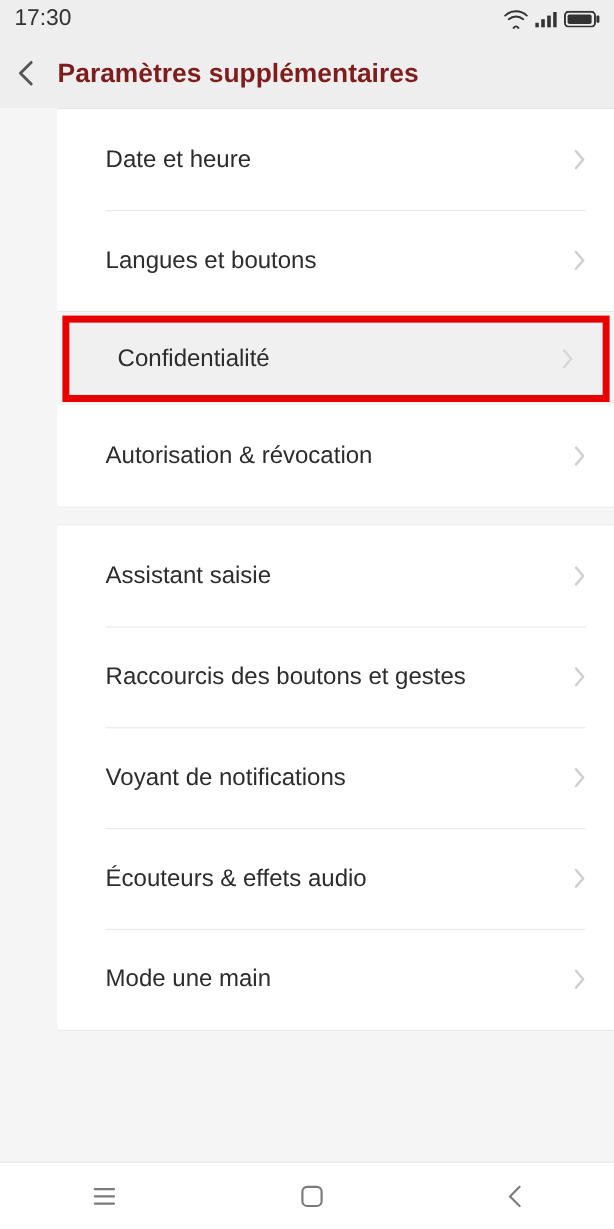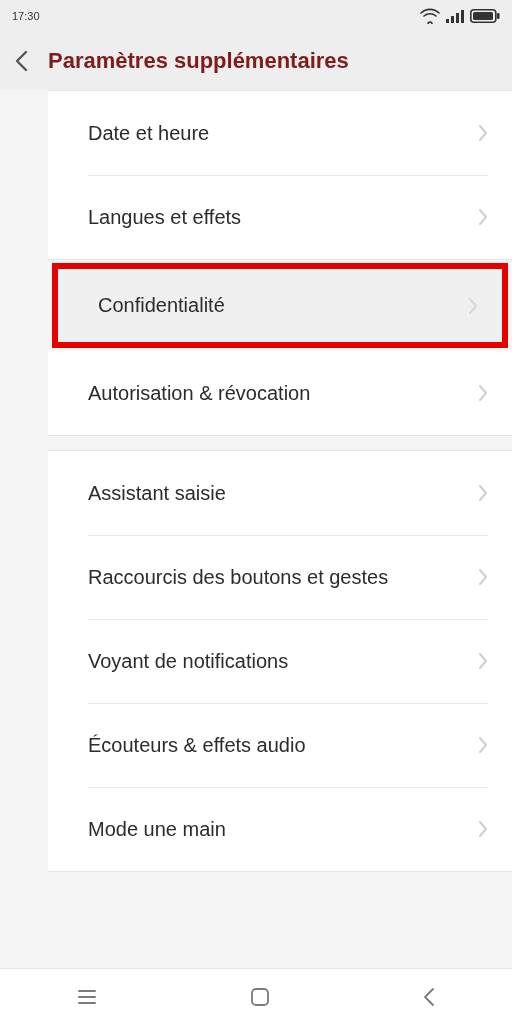--- a/index.html
+++ b/index.html
@@ -11,21 +11,21 @@
       color: #333;
       overflow: hidden;
       position: relative;
     }
     .status-bar {
       height: 32px;
       display: flex;
       align-items: center;
       justify-content: space-between;
       padding: 0 12px;
-      font-size: 11px;
+      font-size: 19px;
       color: #333;
       background: #eeeeee;
     }
     .status-right { display:flex; align-items:center; gap:6px; }
     .status-right svg { display:block; }
     .header {
       height: 58px;
       display: flex;
       align-items: center;
       padding: 0 14px;
@@ -75,21 +75,21 @@
     .group-gap { height: 14px; background: #f5f5f5; }
     .highlighted-wrapper {
       padding: 3px 4px;
       background: #f5f5f5;
     }
     .highlighted {
       border: 6px solid #e60000;
     }
     .highlighted .item {
       background: #f0f0f0;
-      height: 73px;
+      height: 60px;
     }
     .highlighted .chevron { color: #d7d7d7; }
     .nav-bar {
       position: absolute;
       bottom: 0;
       left: 0; right: 0;
       height: 56px;
       display: flex;
       align-items: center;
       justify-content: space-around;
@@ -131,21 +131,21 @@
 <div class="content">
 
   <div class="group">
     <div class="item">
       <span class="item-label">Date et heure</span>
       <svg class="chevron" width="10" height="18" viewBox="0 0 10 18">
           <path d="M2 2 L8 9 L2 16" stroke="currentColor" stroke-width="2" fill="none" stroke-linecap="round" stroke-linejoin="round"></path>
         </svg>
     </div>
     <div class="item">
-      <span class="item-label">Langues et effets</span>
+      <span class="item-label">Langues et boutons</span>
       <svg class="chevron" width="10" height="18" viewBox="0 0 10 18">
           <path d="M2 2 L8 9 L2 16" stroke="currentColor" stroke-width="2" fill="none" stroke-linecap="round" stroke-linejoin="round"></path>
         </svg>
     </div>
   </div>
 
   <div class="highlighted-wrapper">
     <div class="highlighted">
       <div class="item">
         <span class="item-label">Confidentialité</span>

